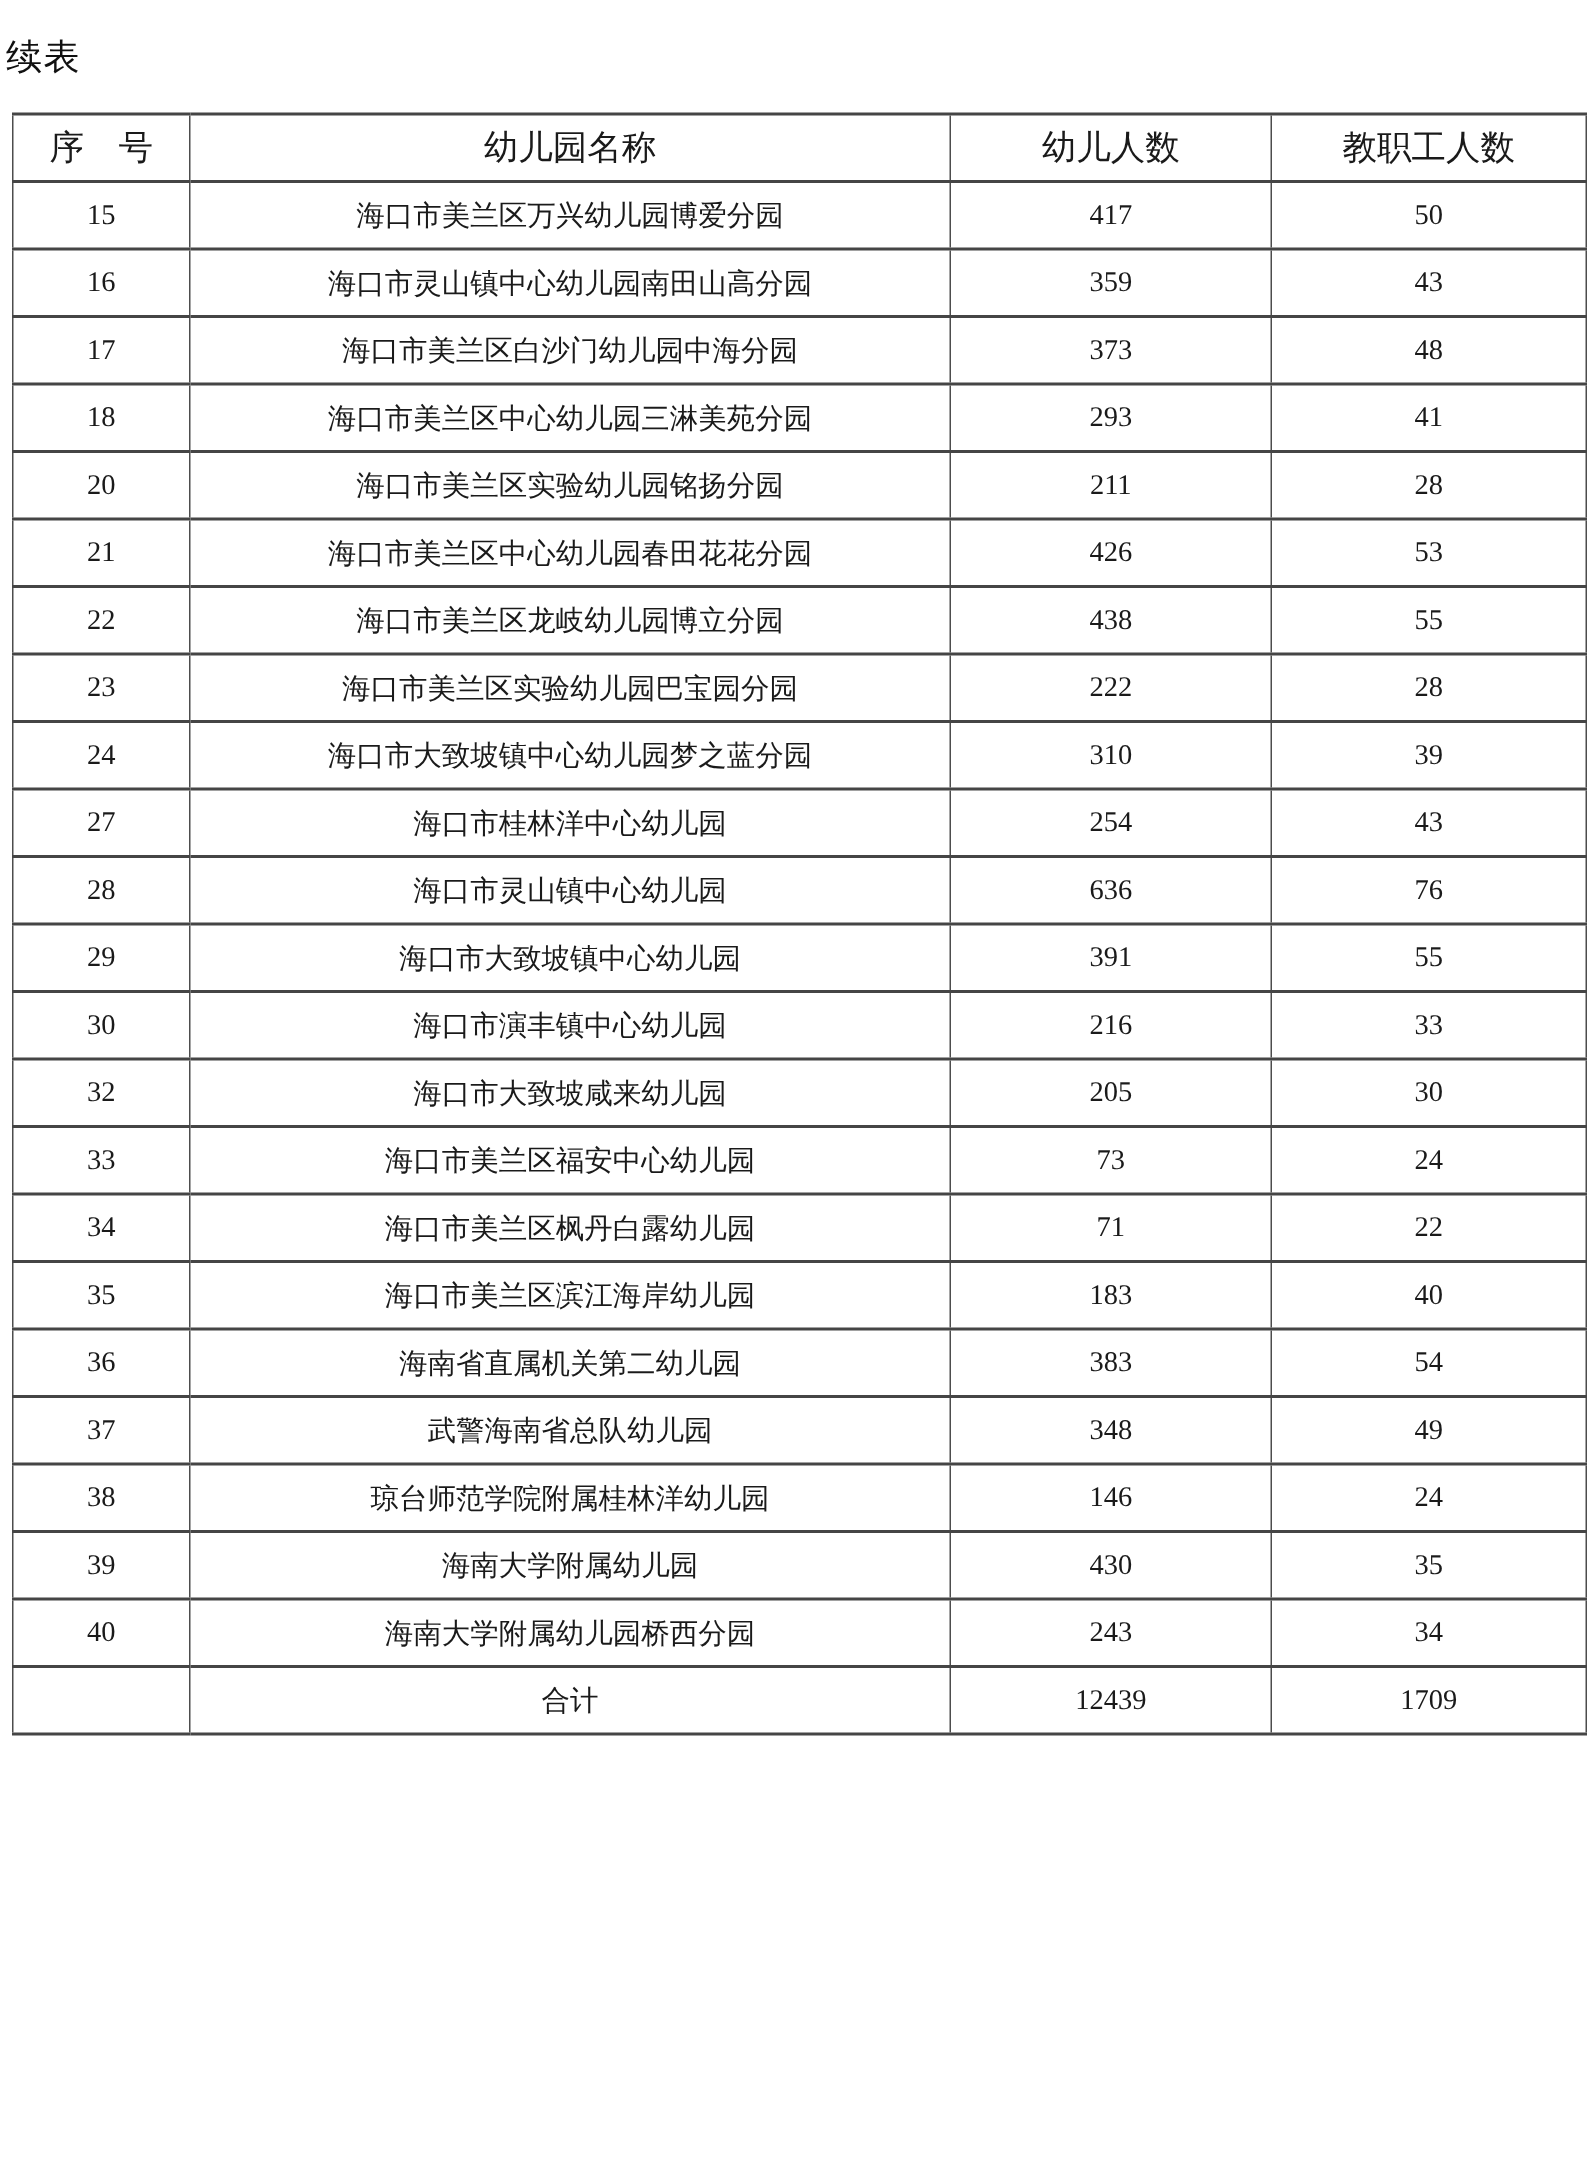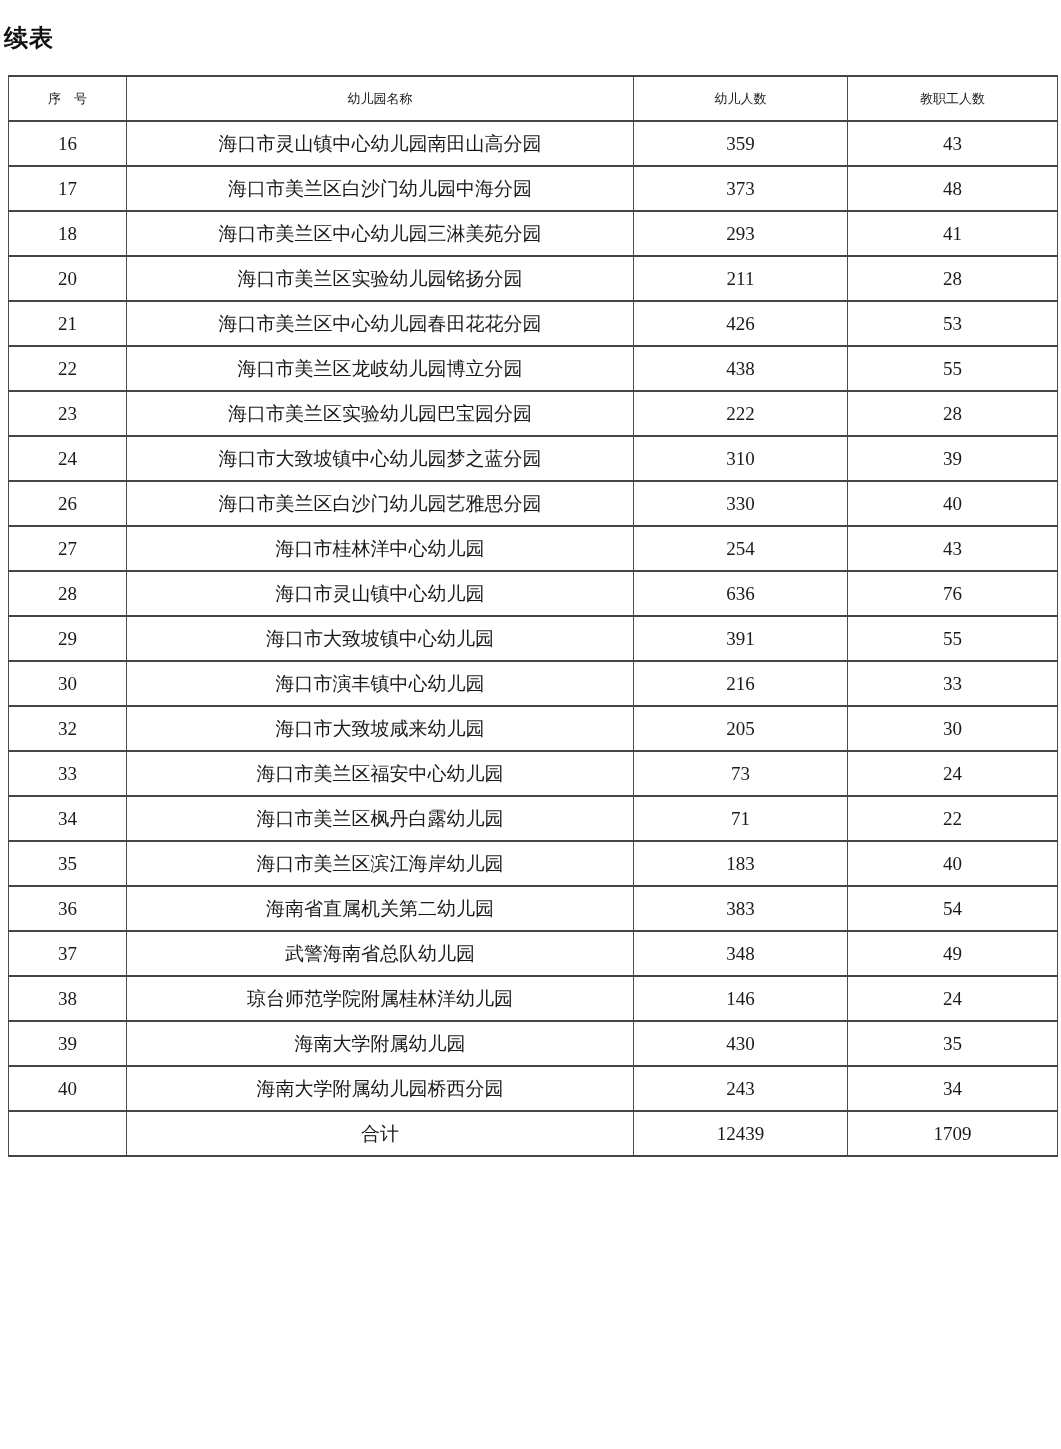--- a/index.html
+++ b/index.html
@@ -16,21 +16,20 @@
     background: #ffffff;
     overflow: hidden;
   }
   .page-title {
     position: absolute;
     left: 4px;
     top: 22px;
     font-size: 24px;
     letter-spacing: 1px;
     color: #111;
-    font-weight: bold;
   }
   table.data-table {
     position: absolute;
     left: 8px;
     top: 75px;
     width: 1049px;
     border-collapse: collapse;
     table-layout: fixed;
     font-size: 19px;
   }
@@ -42,21 +41,21 @@
     border-bottom: 2px solid #454545;
     text-align: center;
     vertical-align: middle;
     height: 43px;
     padding: 0 4px;
     font-weight: normal;
     white-space: pre;
     overflow: hidden;
   }
   table.data-table th {
-    font-size: 13px;
+    font-size: 23px;
   }
   .num {
     font-family: "Liberation Serif", "DejaVu Serif", serif;
   }
 </style>
 </head>
 <body>
 
 <div class="page">
   <div class="page-title">续表</div>
@@ -71,20 +70,26 @@
     <thead>
       <tr>
         <th>序　号</th>
         <th>幼儿园名称</th>
         <th>幼儿人数</th>
         <th>教职工人数</th>
       </tr>
     </thead>
     <tbody>
         <tr>
+          <td class="num">15</td>
+          <td>海口市美兰区万兴幼儿园博爱分园</td>
+          <td class="num">417</td>
+          <td class="num">50</td>
+        </tr>
+        <tr>
           <td class="num">16</td>
           <td>海口市灵山镇中心幼儿园南田山高分园</td>
           <td class="num">359</td>
           <td class="num">43</td>
         </tr>
         <tr>
           <td class="num">17</td>
           <td>海口市美兰区白沙门幼儿园中海分园</td>
           <td class="num">373</td>
           <td class="num">48</td>
@@ -117,26 +122,20 @@
           <td class="num">23</td>
           <td>海口市美兰区实验幼儿园巴宝园分园</td>
           <td class="num">222</td>
           <td class="num">28</td>
         </tr>
         <tr>
           <td class="num">24</td>
           <td>海口市大致坡镇中心幼儿园梦之蓝分园</td>
           <td class="num">310</td>
           <td class="num">39</td>
-        </tr>
-        <tr>
-          <td class="num">26</td>
-          <td>海口市美兰区白沙门幼儿园艺雅思分园</td>
-          <td class="num">330</td>
-          <td class="num">40</td>
         </tr>
         <tr>
           <td class="num">27</td>
           <td>海口市桂林洋中心幼儿园</td>
           <td class="num">254</td>
           <td class="num">43</td>
         </tr>
         <tr>
           <td class="num">28</td>
           <td>海口市灵山镇中心幼儿园</td>

